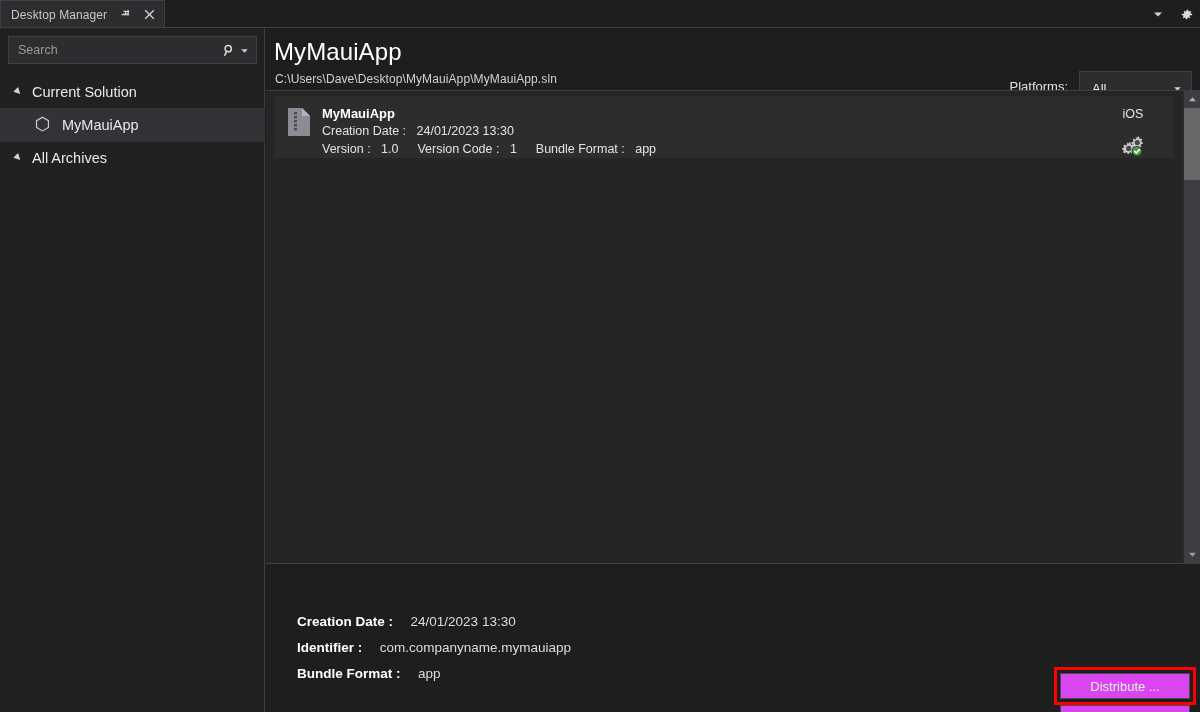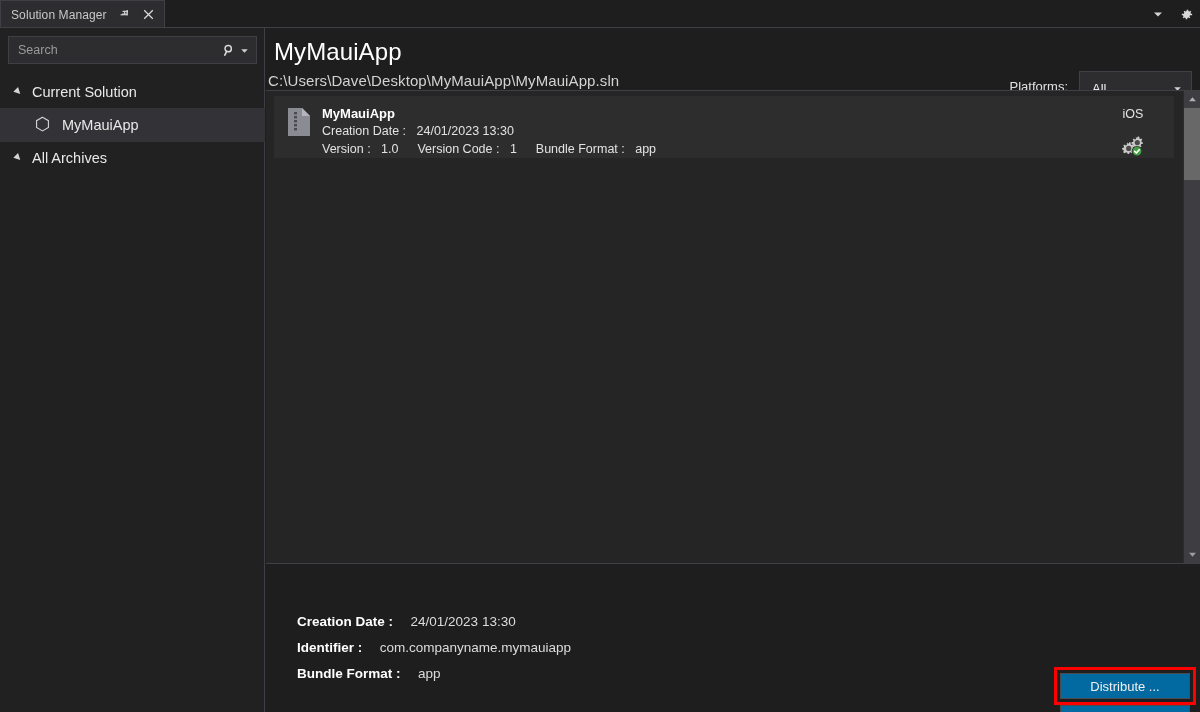--- a/index.html
+++ b/index.html
@@ -187,22 +187,22 @@
   .page-title {
     position: absolute;
     left: 8px; top: 10px;
     font-size: 24px;
     font-weight: normal;
     color: #ffffff;
     letter-spacing: .1px;
   }
   .page-subtitle {
     position: absolute;
-    left: 2px; top: 44px;
-    font-size: 15px;
+    left: 9px; top: 44px;
+    font-size: 12px;
     color: #d2d2d2;
     letter-spacing: .1px;
   }
 
   .platforms-wrap {
     position: absolute;
     right: 8px; top: 43px;
     display: flex;
     align-items: center;
     gap: 11px;
@@ -365,21 +365,21 @@
   .actions {
     position: absolute;
     right: 10px; top: 108px;
     width: 130px;
     display: flex;
     flex-direction: column;
     gap: 6px;
   }
   .btn {
     width: 130px; height: 26px;
-    background: #0369a1;
+    background: #d946ef;
     border: 1px solid #4a4a4f;
     color: #f0f0f0;
     font-family: "Liberation Sans", sans-serif;
     font-size: 13px;
     cursor: pointer;
     display: flex;
     align-items: center;
     justify-content: center;
   }
   .btn-highlight-wrap {
@@ -394,21 +394,21 @@
     pointer-events: none;
   }
 </style>
 </head>
 <body>
 
 <div id="app">
 
   <div class="tabstrip">
     <div class="tab">
-      <span class="tab-label">Solution Manager</span>
+      <span class="tab-label">Desktop Manager</span>
       <span class="tab-icons">
         <span class="pin-icon">
           <svg width="13" height="13" viewBox="0 0 13 13">
             <path d="M3 6.2h5.2M5.6 6.2V3.4M3.6 3.4h4.2M8.4 2.2v2.4" stroke="#d0d0d0" stroke-width="1.2" fill="none"></path>
             <path d="M3.2 6.2h5.4v1.1H3.2z" fill="#d0d0d0"></path>
             <path d="M1.6 6.75h2.0" stroke="#d0d0d0" stroke-width="1.2"></path>
             <rect x="7.5" y="2.3" width="1.3" height="5" fill="#d0d0d0"></rect>
           </svg>
         </span>
         <span class="close-icon">

